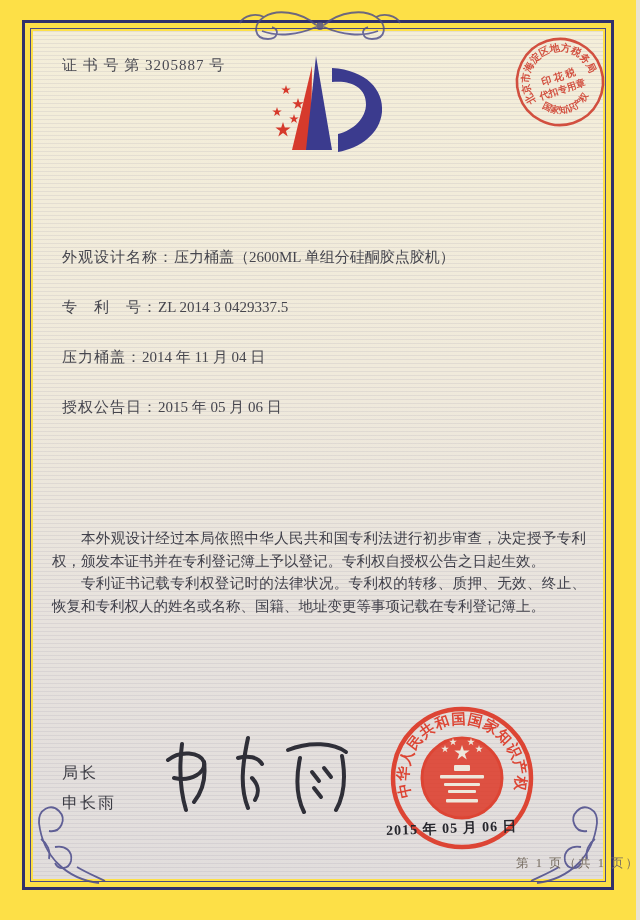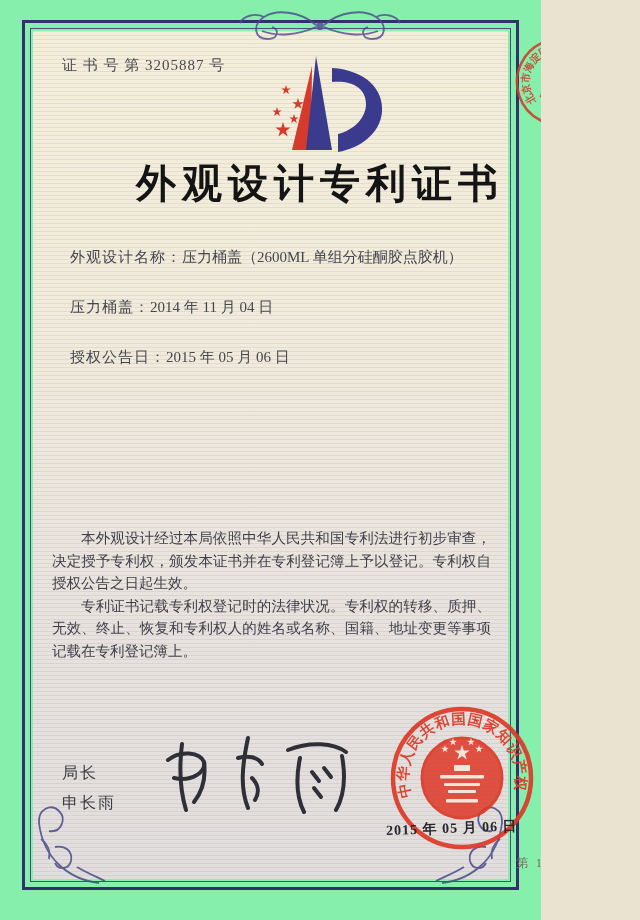--- a/index.html
+++ b/index.html
@@ -2,22 +2,22 @@
 <html><head>
 <meta charset="utf-8">
 <style>
   html,body{margin:0;padding:0;}
   body{
     width:640px;height:920px;
     font-family:"Liberation Serif","DejaVu Serif",serif;
     background:#e9e3d0;
   }
   .page{
-    position:relative;width:541px;height:920px;
-    background:#86efac;overflow:hidden;
+    position:relative;width:636px;height:920px;
+    background:#fde047;overflow:hidden;
   }
   
   .texture{
     position:absolute;left:33px;top:31px;right:33px;bottom:41px;
     background:
       repeating-linear-gradient(180deg,
         rgba(148,142,166,0.16) 0px, rgba(148,142,166,0.16) 1px,
         rgba(255,255,255,0) 1px, rgba(255,255,255,0) 4px),
       linear-gradient(180deg,
         rgba(244,238,217,1) 0%, rgba(240,234,219,1) 40%,
@@ -38,21 +38,21 @@
   }
   .logo{position:absolute;left:252px;top:56px;z-index:3;}
   .title{
     position:absolute;left:0;top:156px;width:640px;z-index:3;
     text-align:center;font-size:40px;font-weight:bold;color:#141414;
     letter-spacing:6px;
   }
   .fields{
     position:absolute;left:62px;top:246px;right:64px;z-index:3;
   }
-  .field-row{height:50px;line-height:22px;font-size:15px;color:#46464e;margin-left:8px;}
+  .field-row{height:50px;line-height:22px;font-size:15px;color:#46464e;}
   .field-row .lbl{letter-spacing:1px;}
   .paragraphs{
     position:absolute;left:52px;top:527px;right:50px;z-index:3;
     font-size:14.5px;line-height:22.5px;color:#40404a;text-align:justify;
   }
   .paragraphs p{margin:0;text-indent:2em;}
   .sig-block{
     position:absolute;left:62px;top:758px;z-index:3;
     font-size:16px;color:#3c3c44;line-height:30px;letter-spacing:2px;
   }
@@ -139,25 +139,27 @@
     <text font-size="10" fill="#cf4030" font-weight="bold">
       <textPath href="#taxArcTop" startOffset="2">北京市海淀区地方税务局</textPath>
     </text>
     <text font-size="9" fill="#cf4030" font-weight="bold">
       <textPath href="#taxArcBottom" startOffset="1">国家知识产权局</textPath>
     </text>
     <text x="50" y="48" font-size="10" fill="#cf4030" font-weight="bold" text-anchor="middle">印 花 税</text>
     <text x="50" y="61" font-size="9.5" fill="#cf4030" font-weight="bold" text-anchor="middle">代扣专用章</text>
   </svg>
 
-  <div class="title">外观设计专利证书</div>
 
   <div class="fields">
     <div class="field-row">
       <span class="lbl">外观设计名称：</span><span class="val">压力桶盖（2600ML 单组分硅酮胶点胶机）</span>
+    </div>
+    <div class="field-row">
+      <span class="lbl">专　利　号：</span><span class="val">ZL 2014 3 0429337.5</span>
     </div>
     <div class="field-row">
       <span class="lbl">压力桶盖：</span><span class="val">2014 年 11 月 04 日</span>
     </div>
     <div class="field-row">
       <span class="lbl">授权公告日：</span><span class="val">2015 年 05 月 06 日</span>
     </div>
   </div>
 
   <div class="paragraphs">

